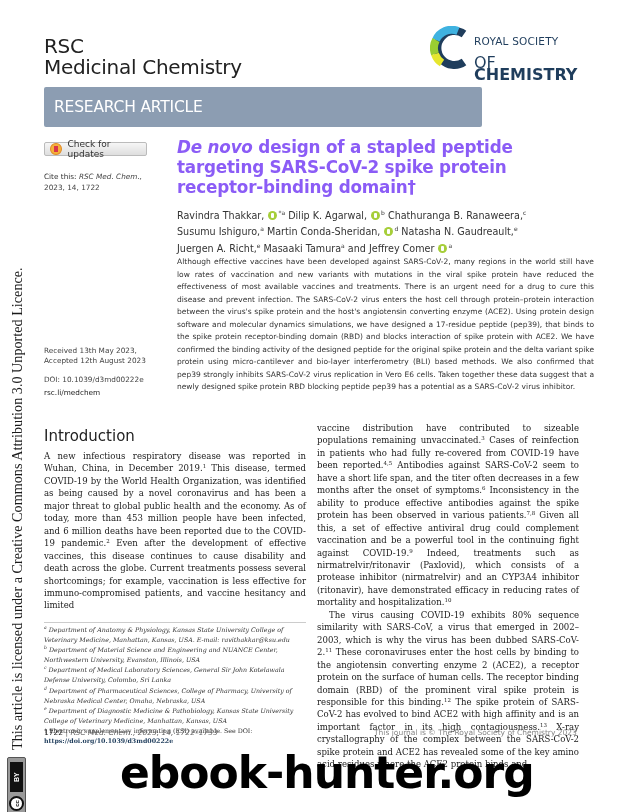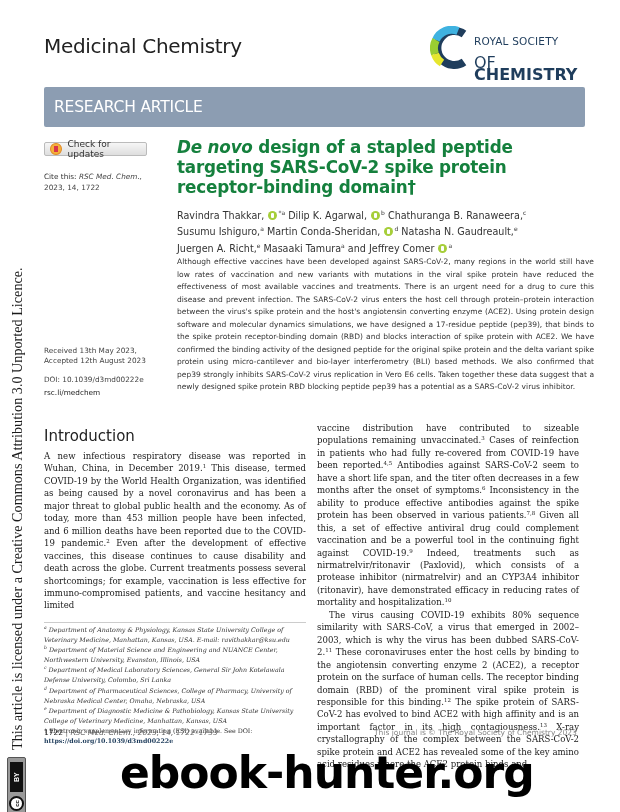--- a/index.html
+++ b/index.html
@@ -38,21 +38,21 @@
     .journal-name span { display: block; }
 
     .rsc-logo { position: absolute; left: 430px; top: 26px; width: 160px; height: 44px; }
     .rsc-logo .logo-c { position: absolute; left: 0; top: 0; width: 40px; height: 44px; }
     .rsc-logo .logo-text { position: absolute; left: 44px; top: 9px; font-family: "DejaVu Sans", sans-serif; color: #1f3d5c; }
     .rsc-logo .l1 { font-size: 10.5px; letter-spacing: 0.2px; line-height: 12px; }
     .rsc-logo .l2 { font-size: 16px; line-height: 12px; margin-top: 10px; }
     .rsc-logo .l2 b { font-weight: bold; }
 
     .article-type-bar {
-      position: absolute; left: 44px; top: 87px; width: 541px; height: 40px;
+      position: absolute; left: 44px; top: 87px; width: 438px; height: 40px;
       background: #8c9db2; border-radius: 2px;
     }
     .article-type-bar .label {
       position: absolute; left: 10px; top: 11px; font-size: 15.5px; color: #fff;
       font-family: "DejaVu Sans", sans-serif; letter-spacing: -0.2px;
     }
 
     .check-updates {
       position: absolute; left: 44px; top: 142px; width: 103px; height: 14px;
       border: 1px solid #bbb; border-radius: 2px; background: linear-gradient(#f6f6f6, #dedede);
@@ -71,21 +71,21 @@
     .cite-this b { font-weight: normal; color: #333; margin-top: 42px; }
     .cite-this i { font-style: italic; }
 
     .left-meta { position: absolute; left: 44px; top: 346px; width: 110px; font-size: 7.3px; color: #444; font-family: "DejaVu Sans", sans-serif; }
     .left-meta .recv { line-height: 10px; }
     .left-meta .doi { margin-top: 9px; }
     .left-meta .url { margin-top: 4px; color: #222; }
 
     .title {
       position: absolute; left: 177px; top: 137px; width: 420px; font-family: "DejaVu Sans", sans-serif;
-      font-size: 16.8px; line-height: 20px; font-weight: bold; color: #15803d; letter-spacing: -0.2px;
+      font-size: 16.8px; line-height: 20px; font-weight: bold; color: #8b5cf6; letter-spacing: -0.2px;
     }
     .title .it { font-style: italic; }
 
     .authors {
       position: absolute; left: 177px; top: 206px; width: 430px; font-family: "DejaVu Sans", sans-serif;
       font-size: 9.6px; line-height: 13.3px; color: #333;
     }
     .orcid {
       display: inline-block; width: 9px; height: 9px; border-radius: 50%; background: #a6ce39; vertical-align: -1px;
       position: relative; margin: 0 1px;
@@ -136,20 +136,21 @@
 
 <div class="side-licence">
   <div class="txt">This article is licensed under a Creative Commons Attribution 3.0 Unported Licence.</div>
   <div class="cc-badge">
     <div class="by">BY</div>
     <div class="cc-circle">cc</div>
   </div>
 </div>
 
 <div class="journal-name">
+  <span>RSC</span>
   <span>Medicinal Chemistry</span>
 </div>
 
 <div class="rsc-logo">
   <svg class="logo-c" viewBox="0 0 40 44">
     <path d="M34 8 A17 17 0 1 0 34 36" fill="none" stroke="#1f3d5c" stroke-width="8"></path>
     <path d="M28 5 A17 17 0 0 0 6 14" fill="none" stroke="#3fb2e0" stroke-width="8"></path>
     <path d="M6 14 A17 17 0 0 0 5 28" fill="none" stroke="#9acd32" stroke-width="8"></path>
     <path d="M5 28 A17 17 0 0 0 12 37" fill="none" stroke="#e6e62e" stroke-width="8"></path>
   </svg>

